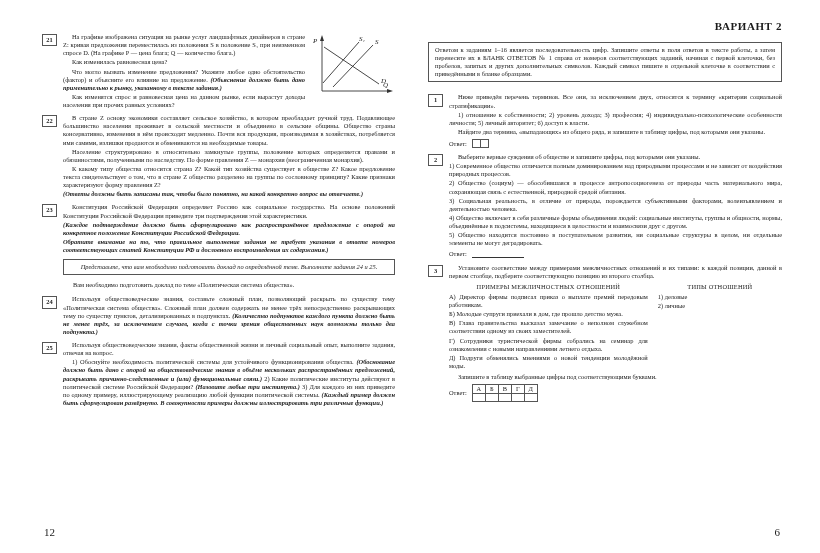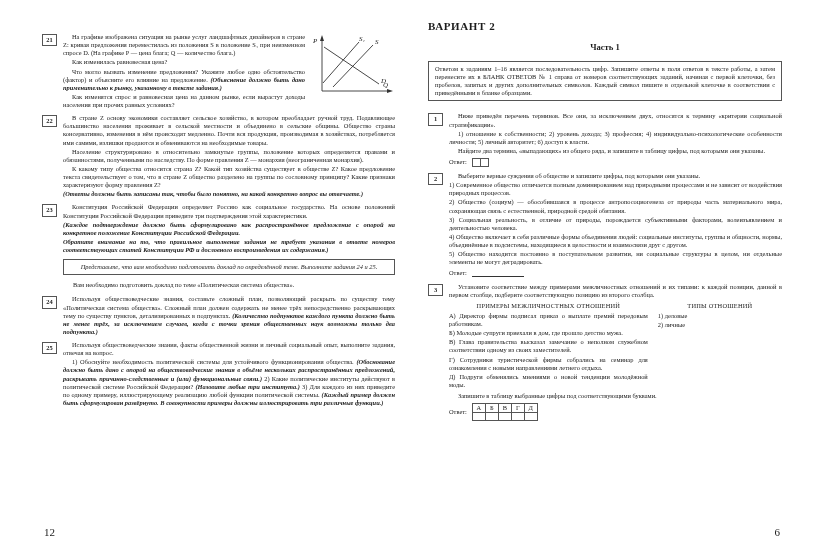--- a/index.html
+++ b/index.html
@@ -41,21 +41,21 @@
     border: 1px solid #555;
     font-style: italic; text-align: center;
     padding: 3px 10px; margin: 3px 0 6px 21px;
   }
   .intro-line { margin: 0 0 6px 21px; text-indent: 10px; }
 
   .pagenum { position: absolute; bottom: 13px; font-size: 11px; }
   .page-left  .pagenum { left: 44px; }
   .page-right .pagenum { right: 40px; }
 
-  .r-title { text-align: left; font-weight: 700; font-size: 11px; letter-spacing: 0.6px; margin: 0 0 8px; }
+  .r-title { text-align: right; font-weight: 700; font-size: 11px; letter-spacing: 0.6px; margin: 0 0 8px; }
   .r-subtitle { text-align: center; font-weight: 700; font-size: 8.6px; margin: 0 0 8px; }
   .instr-box { border: 1px solid #555; padding: 3px 6px; text-align: justify; margin-bottom: 11px; }
 
   .answer-row { display: flex; align-items: center; margin-top: 3px; }
   .answer-label { margin-right: 5px; }
   .cells { display: flex; }
   .cell { width: 9px; height: 9px; border: 1px solid #555; margin-right: -1px; background: #fff; }
   .answer-line { display: inline-block; width: 52px; height: 7px; border-bottom: 1px solid #333; }
 
   .match { display: flex; margin: 3px 0 2px; }
@@ -148,21 +148,20 @@
         </p>
       </div>
     </div>
 
     <div class="pagenum">12</div>
   </div>
 
   <div class="page page-right">
 
     <h1 class="r-title">ВАРИАНТ 2</h1>
-    <h2 class="r-subtitle">Часть 1</h2>
 
     <div class="instr-box">Ответом к заданиям 1–16 является последовательность цифр. Запишите ответы в поля ответов в тексте работы, а затем перенесите их в БЛАНК ОТВЕТОВ № 1 справа от номеров соответствующих заданий, начиная с первой клеточки, без пробелов, запятых и других дополнительных символов. Каждый символ пишите в отдельной клеточке в соответствии с приведёнными в бланке образцами.</div>
 
     <div class="q">
       <div class="qnum">1</div>
       <div class="qbody">
         <p class="indent">Ниже приведён перечень терминов. Все они, за исключением двух, относятся к термину «критерии социальной стратификации».</p>
         <p class="indent">1) отношение к собственности; 2) уровень дохода; 3) профессия; 4) индивидуально-психологические особенности личности; 5) личный авторитет; 6) доступ к власти.</p>
         <p class="indent">Найдите два термина, «выпадающих» из общего ряда, и запишите в таблицу цифры, под которыми они указаны.</p>
         <div class="answer-row">

